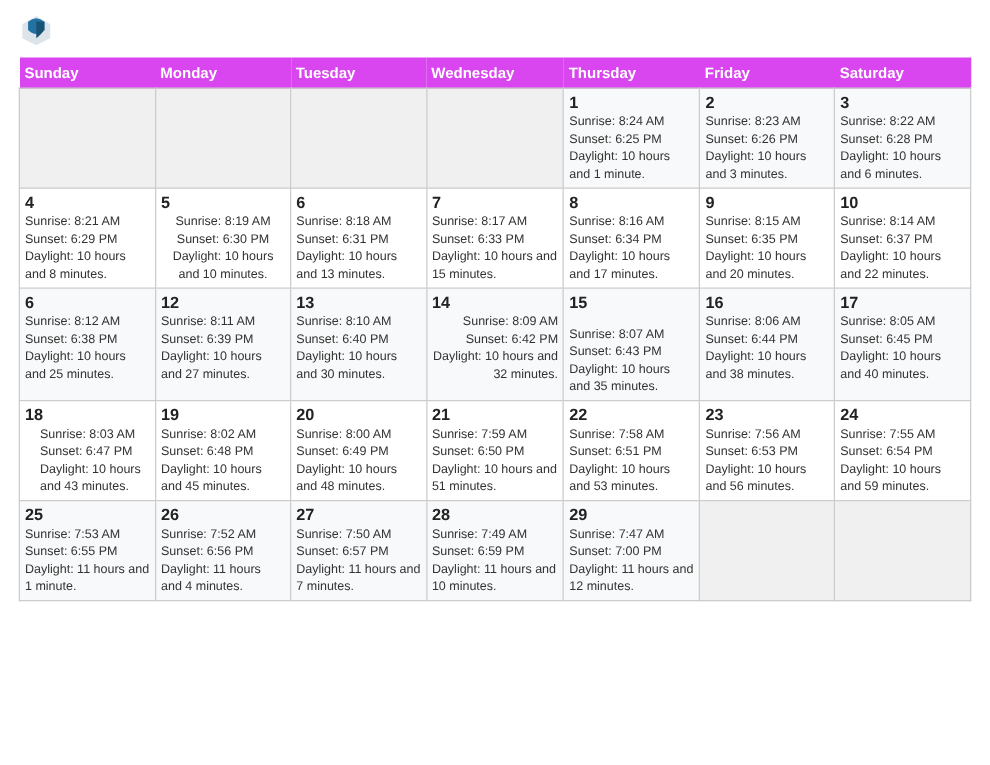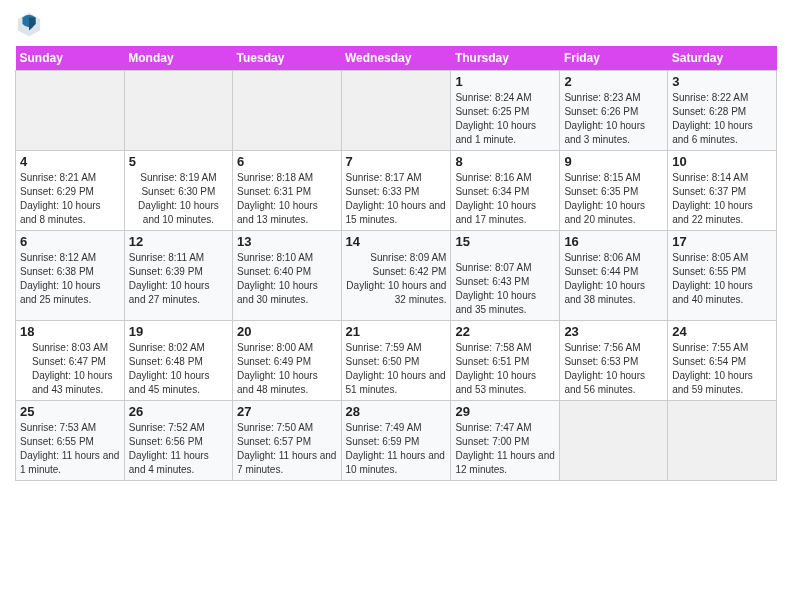--- a/index.html
+++ b/index.html
@@ -220,21 +220,21 @@
           </td>
           <td>
             <span class="day-num">16</span>
             <div class="day-info" style="white-space: pre-line;">Sunrise: 8:06 AM
 Sunset: 6:44 PM
 Daylight: 10 hours and 38 minutes.</div>
           </td>
           <td>
             <span class="day-num">17</span>
             <div class="day-info" style="white-space: pre-line;">Sunrise: 8:05 AM
-Sunset: 6:55 PM
+Sunset: 6:45 PM
 Daylight: 10 hours and 40 minutes.</div>
           </td>
         </tr>
         <tr>
           <td>
             <span class="day-num">18</span>
             <div class="day-info" style="white-space: pre-line; margin-left: 12px;">Sunrise: 8:03 AM
 Sunset: 6:47 PM
 Daylight: 10 hours and 43 minutes.</div>
           </td>

